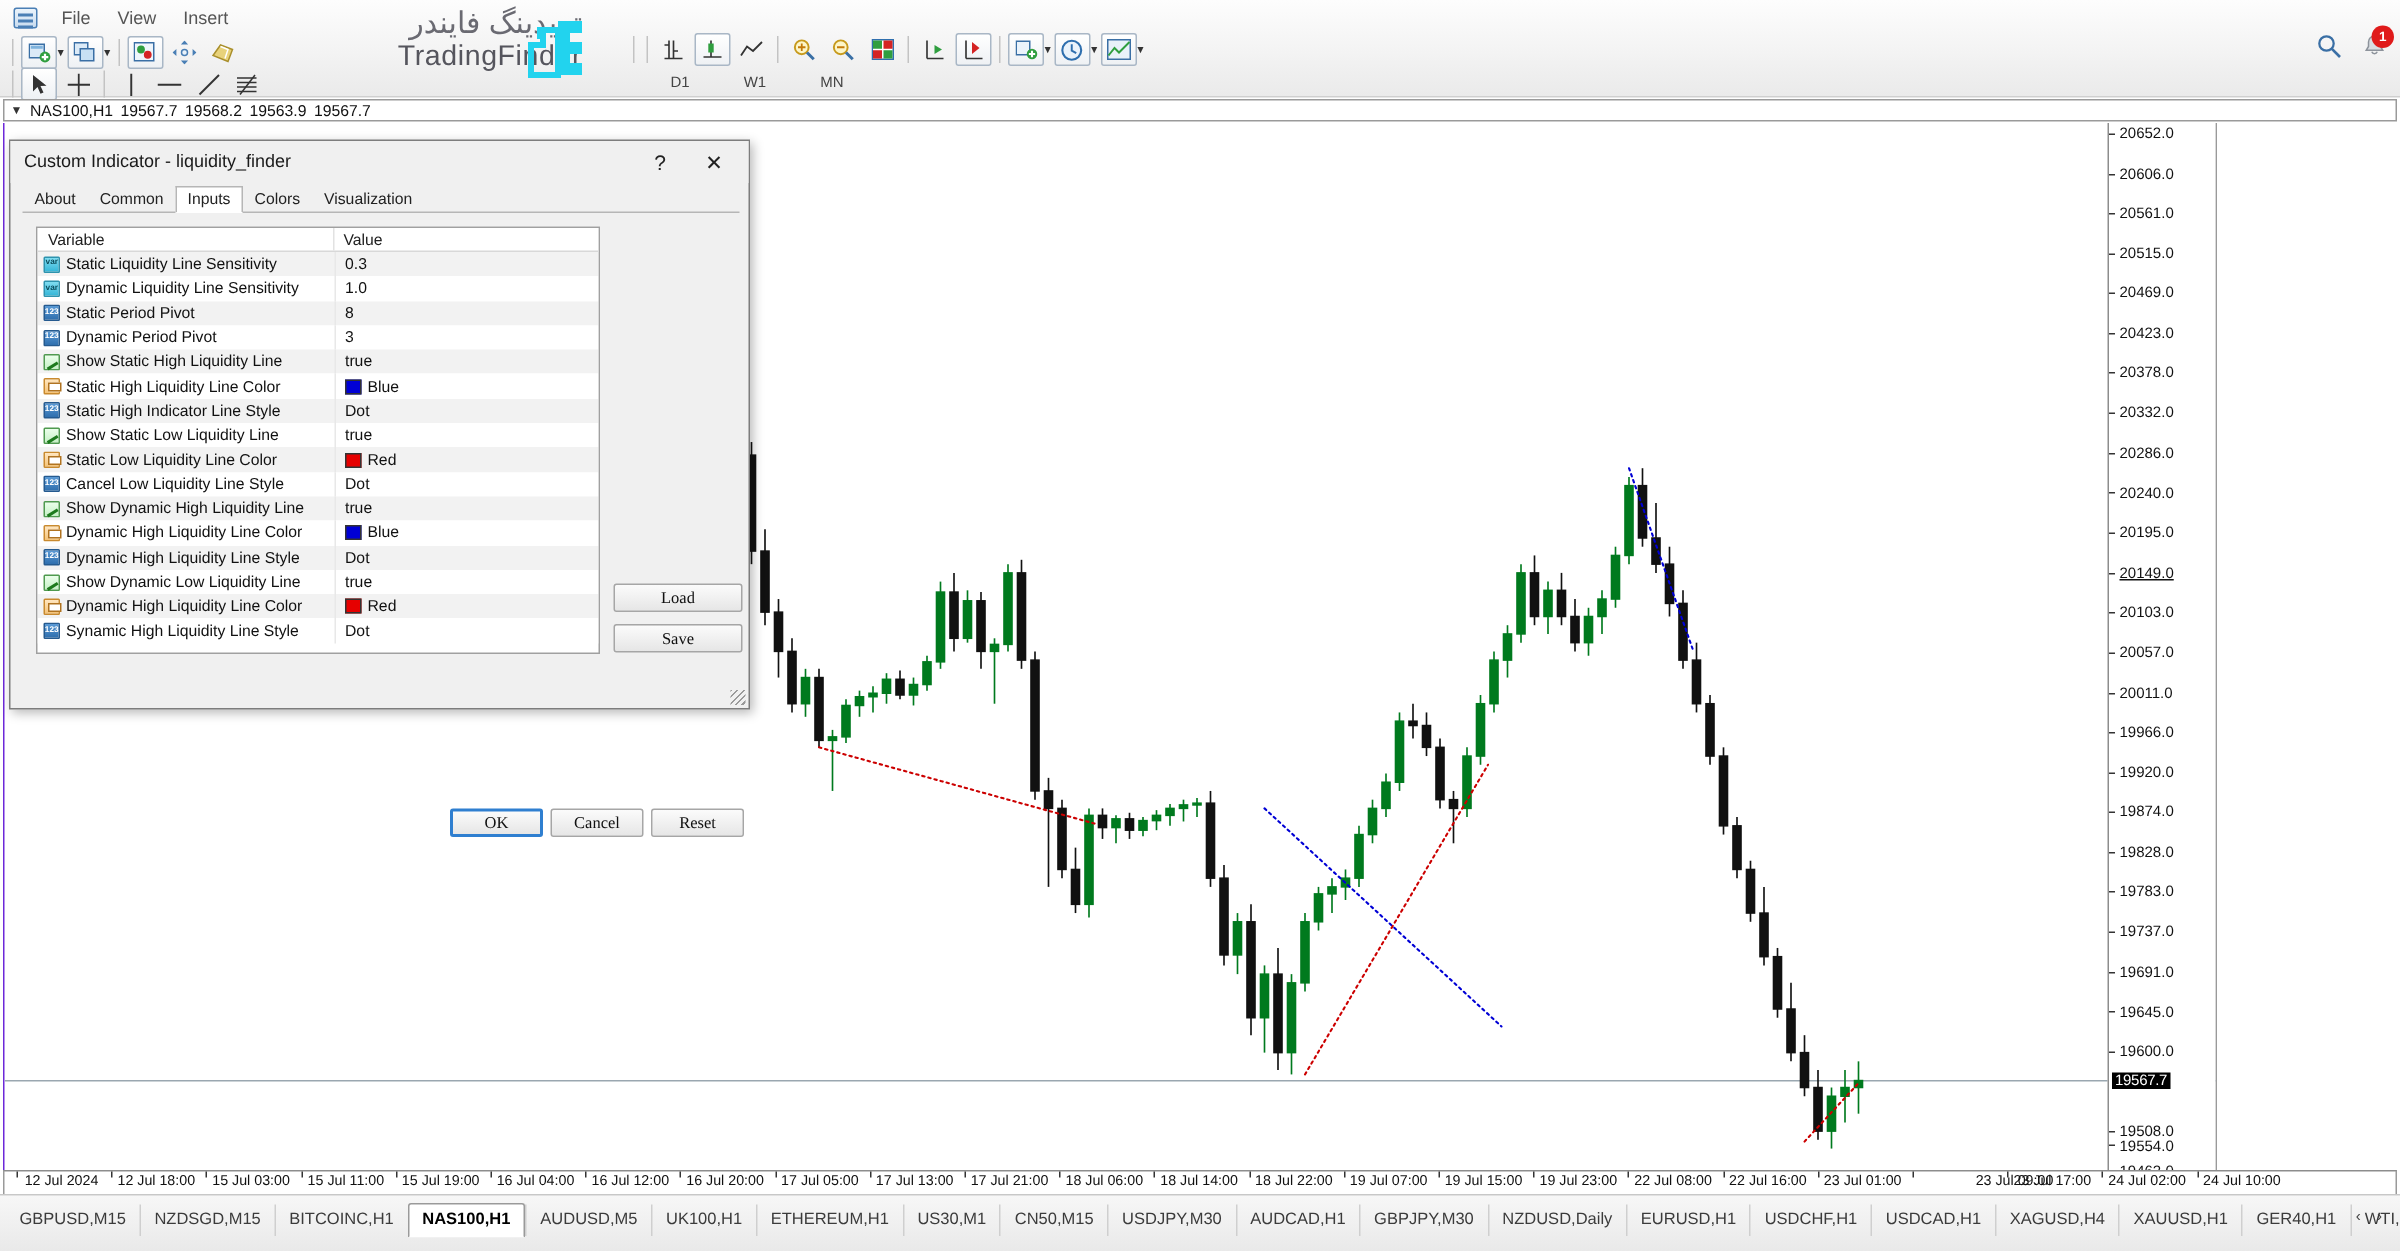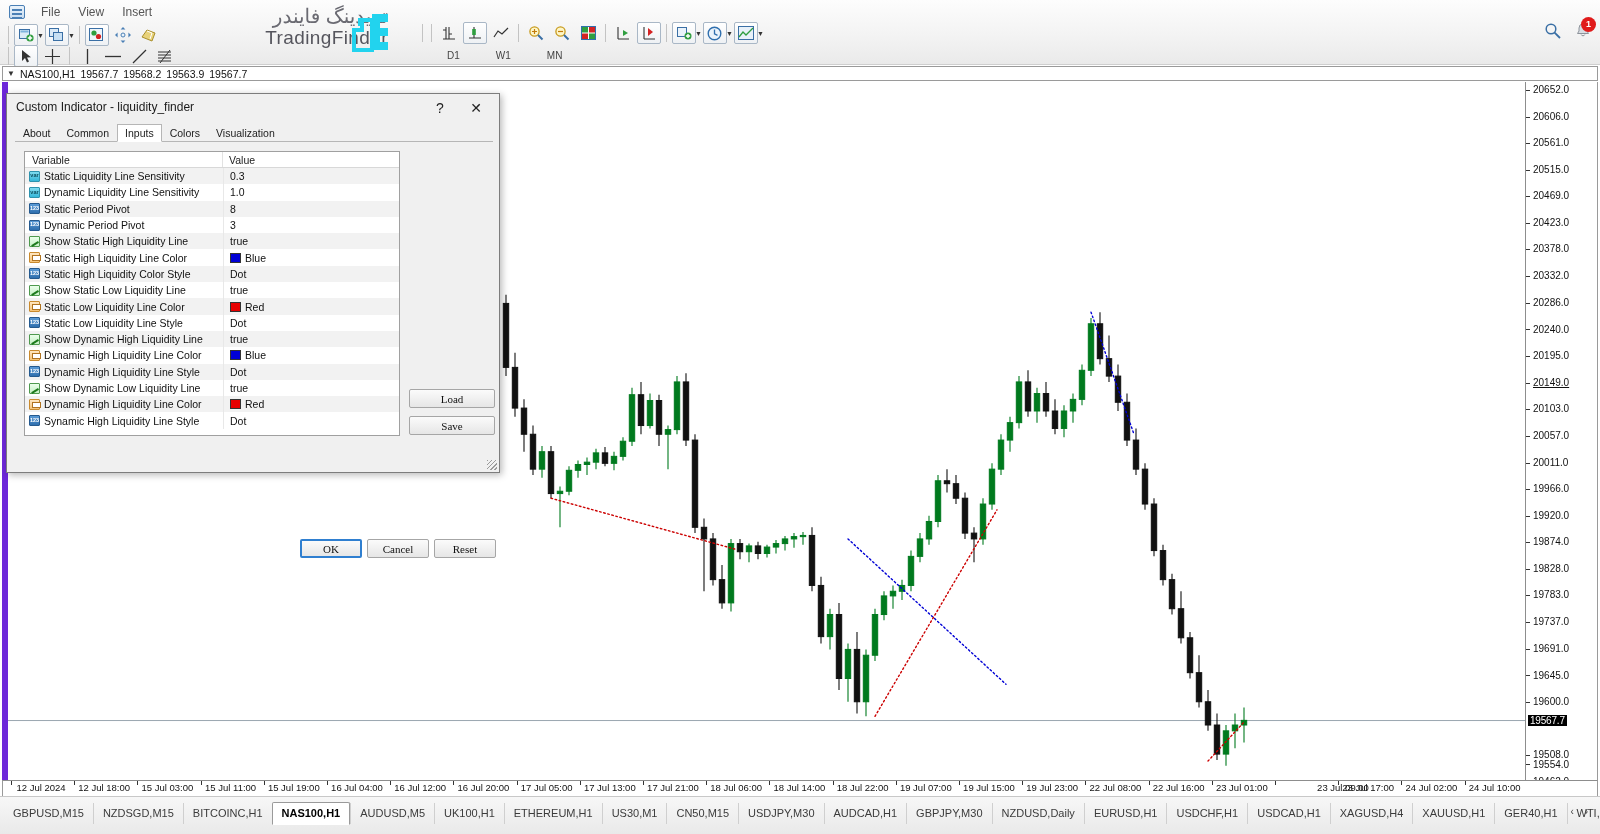--- a/index.html
+++ b/index.html
@@ -54,22 +54,22 @@
   
   .symbar {
     position:absolute; left:2px; top:66px; width:1596px; height:15px;
     background:#fff; border:1px solid #9a9a9a; display:flex; align-items:center; padding-left:4px;
     font-size:10.5px; color:#111; gap:5px;
   }
   .symbar .dncaret{ font-size:8px; color:#333; }
 
   
   .chartarea {
-    position:absolute; left:2px; top:82px; width:1596px; height:712px; background:#fff;
-    border-left:6px solid #6d28d9; border-right:1px solid #9a9a9a; overflow:hidden;
+    position:absolute; left:2px; top:82px; width:1476px; height:712px; background:#fff;
+    border-left:1px solid #6d28d9; border-right:1px solid #9a9a9a; overflow:hidden;
   }
   .chartsvg { position:absolute; left:0; top:0; }
 
   .priceaxis {
     position:absolute; right:0; top:0; width:72px; height:712px; border-left:1px solid #8d8d8d; background:#fff;
   }
   .ptick { position:absolute; left:0; font-size:10px; color:#111; white-space:nowrap; }
   .ptick i { display:inline-block; width:4px; height:1px; background:#333; vertical-align:middle; margin-right:3px; }
   .curprice {
     position:absolute; left:2px; background:#000; color:#fff; font-size:10px; padding:0 2px; z-index:5; letter-spacing:-0.2px;
@@ -725,21 +725,21 @@
               <span>Static High Liquidity Line Color</span>
             </div>
             <div class="c2">
               <span class="swatch" style="background: rgb(0, 0, 213);"></span>
               <span>Blue</span>
             </div>
           </div>
           <div class="prow">
             <div class="c1">
               <span class="pico num">123</span>
-              <span>Static High Liquidity Color Style</span>
+              <span>Static High Indicator Line Style</span>
             </div>
             <div class="c2">
               <span>Dot</span>
             </div>
           </div>
           <div class="prow">
             <div class="c1">
               <span class="pico bool"></span>
               <span>Show Static Low Liquidity Line</span>
             </div>
@@ -753,21 +753,21 @@
               <span>Static Low Liquidity Line Color</span>
             </div>
             <div class="c2">
               <span class="swatch" style="background: rgb(230, 0, 0);"></span>
               <span>Red</span>
             </div>
           </div>
           <div class="prow">
             <div class="c1">
               <span class="pico num">123</span>
-              <span>Static Low Liquidity Line Style</span>
+              <span>Cancel Low Liquidity Line Style</span>
             </div>
             <div class="c2">
               <span>Dot</span>
             </div>
           </div>
           <div class="prow">
             <div class="c1">
               <span class="pico bool"></span>
               <span>Show Dynamic High Liquidity Line</span>
             </div>

